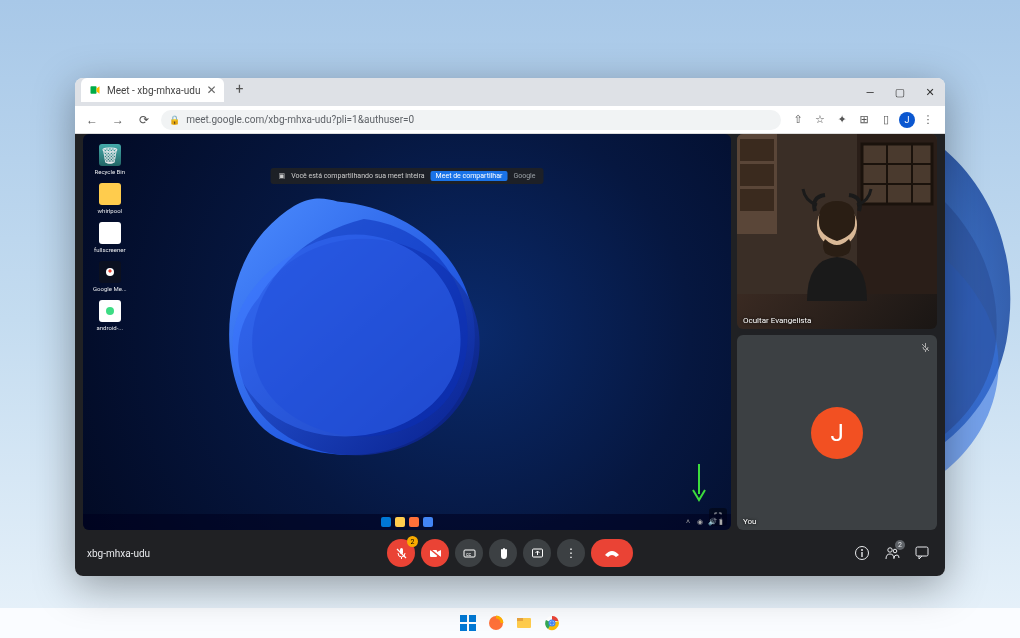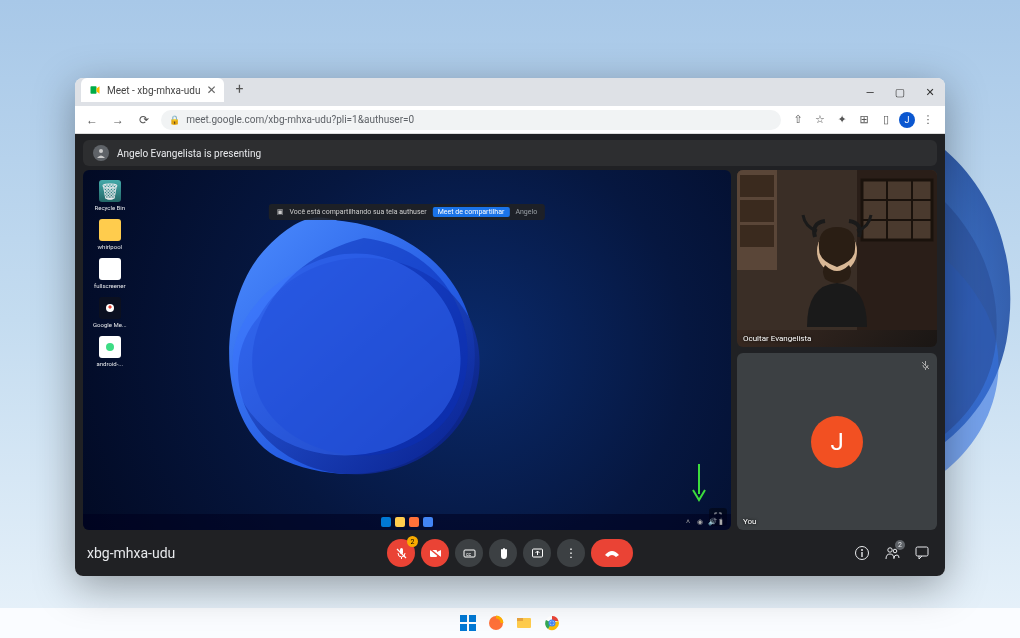--- a/index.html
+++ b/index.html
@@ -118,21 +118,21 @@
 .cam-tile{background:linear-gradient(135deg,#5a4a3a 0%,#3a2a22 40%,#1a1614 100%);}
 .cam-room{position:absolute;inset:0;}
 .cam-person{position:absolute;left:50%;top:55%;transform:translate(-50%,-50%);}
 .name-label{position:absolute;left:6px;bottom:4px;font-size:8px;color:#fff;text-shadow:0 0 3px #000;}
 .mic-ic{position:absolute;right:5px;top:5px;width:14px;height:14px;display:flex;align-items:center;justify-content:center;color:#aaa;font-size:9px;}
 .avatar-tile{display:flex;align-items:center;justify-content:center;}
 .avatar-circle{width:52px;height:52px;border-radius:50%;background:#f25022;display:flex;align-items:center;justify-content:center;color:#fff;font-size:24px;font-weight:400;}
 
 
 .meet-bottom{height:46px;display:flex;align-items:center;padding:0 12px;position:relative;}
-.meet-code{font-size:14px;color:#e8eaed;}
+.meet-code{font-size:10px;color:#e8eaed;}
 .meet-ctrls{position:absolute;left:50%;transform:translateX(-50%);display:flex;gap:6px;}
 .cbtn{width:28px;height:28px;border-radius:50%;background:#3c4043;display:flex;align-items:center;justify-content:center;color:#fff;font-size:12px;position:relative;}
 .cbtn.red{background:#ea4335;}
 .cbtn.orange{background:#ea4335;}
 .cbtn.hang{width:42px;border-radius:14px;background:#ea4335;}
 .cbtn .badge{position:absolute;top:-3px;right:-3px;width:11px;height:11px;border-radius:50%;background:#f9ab00;font-size:7px;display:flex;align-items:center;justify-content:center;color:#000;}
 .meet-right{margin-left:auto;display:flex;gap:8px;align-items:center;}
 .ricon{width:22px;height:22px;display:flex;align-items:center;justify-content:center;color:#e8eaed;position:relative;}
 .ricon .badge2{position:absolute;top:-2px;right:-2px;width:10px;height:10px;border-radius:50%;background:#5f6368;font-size:7px;display:flex;align-items:center;justify-content:center;}
 </style>
@@ -220,29 +220,20 @@
       <div class="ic">✦</div>
       <div class="ic">⊞</div>
       <div class="ic">▯</div>
       <div class="avatar-small">J</div>
       <div class="ic">⋮</div>
     </div>
   </div>
 
   <div class="meet">
 
-    <div class="presenting-banner">
-      <div class="avatar">
-        <svg width="10" height="10" viewBox="0 0 10 10">
-            <circle cx="5" cy="3" r="2" fill="#ccc"></circle>
-            <path d="M1 10 Q5 5 9 10" fill="#ccc"></path>
-          </svg>
-      </div>
-      <span>Angelo Evangelista is presenting</span>
-    </div>
 
     <div class="meet-main">
 
       <div class="share-tile">
 
         <svg class="share-bloom" viewBox="0 0 400 340">
           <defs>
             <linearGradient id="p1" x1="0" y1="0" x2="1" y2="1">
                 <stop offset="0" stop-color="#4d8dff"></stop>
                 <stop offset="1" stop-color="#0a3bd0"></stop>
@@ -255,23 +246,23 @@
           <g transform="translate(200,170)">
             <path d="M-20,-140 C90,-130 160,-40 130,60 C100,150 -10,170 -90,130 C-160,90 -160,-50 -100,-110 C-60,-150 -40,-145 -20,-140 Z" fill="url(#p1)"></path>
             <path d="M-110,-30 C-60,-120 80,-120 130,-30 C170,50 110,150 0,150 C-110,150 -170,40 -110,-30 Z" fill="url(#p2)" opacity="0.85"></path>
             <path d="M10,-120 C100,-110 150,-20 120,60 C90,140 -30,150 -90,90 C-150,30 -110,-90 10,-120 Z" fill="#0b2fb8" opacity="0.55"></path>
             <path d="M-70,-80 C20,-140 130,-70 120,30 C110,120 -20,160 -100,100 C-170,40 -140,-40 -70,-80 Z" fill="#3a72ff" opacity="0.45"></path>
           </g>
         </svg>
 
         <div class="share-topnotice">
           <span>▣</span>
-          <span>Você está compartilhando sua tela authuser</span>
+          <span>Você está compartilhando sua meet inteira</span>
           <span class="stopbtn">Meet de compartilhar</span>
-          <span class="hidebtn">Angelo</span>
+          <span class="hidebtn">Google</span>
         </div>
 
         <div class="share-desktop-icons">
           <div class="dicon">
             <div class="ibox" style="background:linear-gradient(#4aa,#266);">🗑</div>
             <div class="ilabel">Recycle Bin</div>
           </div>
           <div class="dicon">
             <div class="ibox" style="background:#ffcc4d;"></div>
             <div class="ilabel">whirlpool</div>

